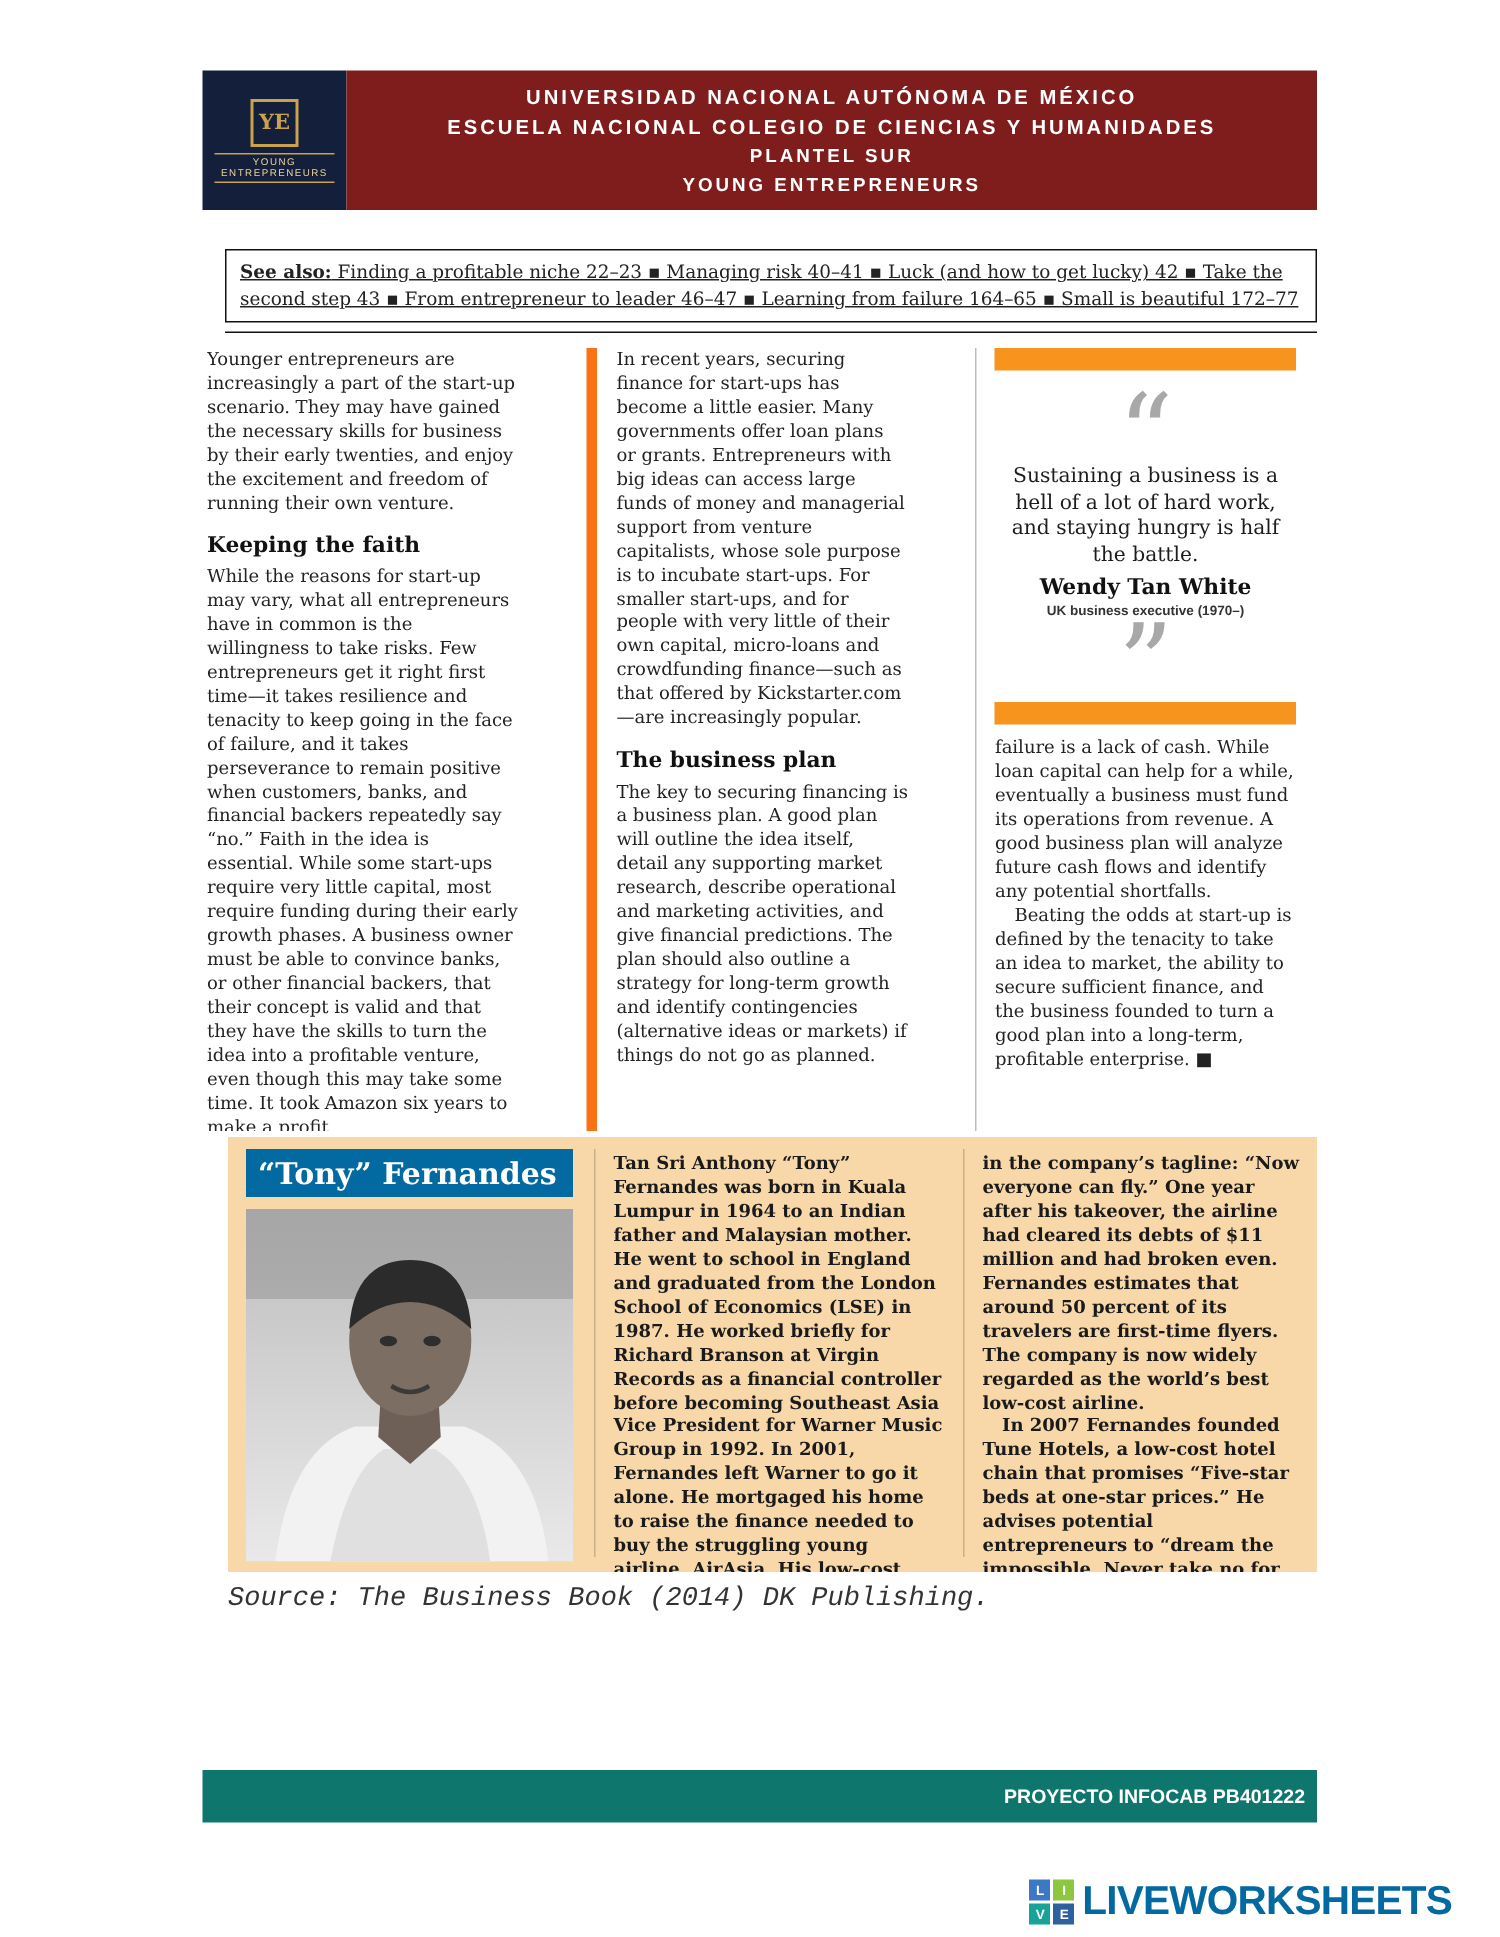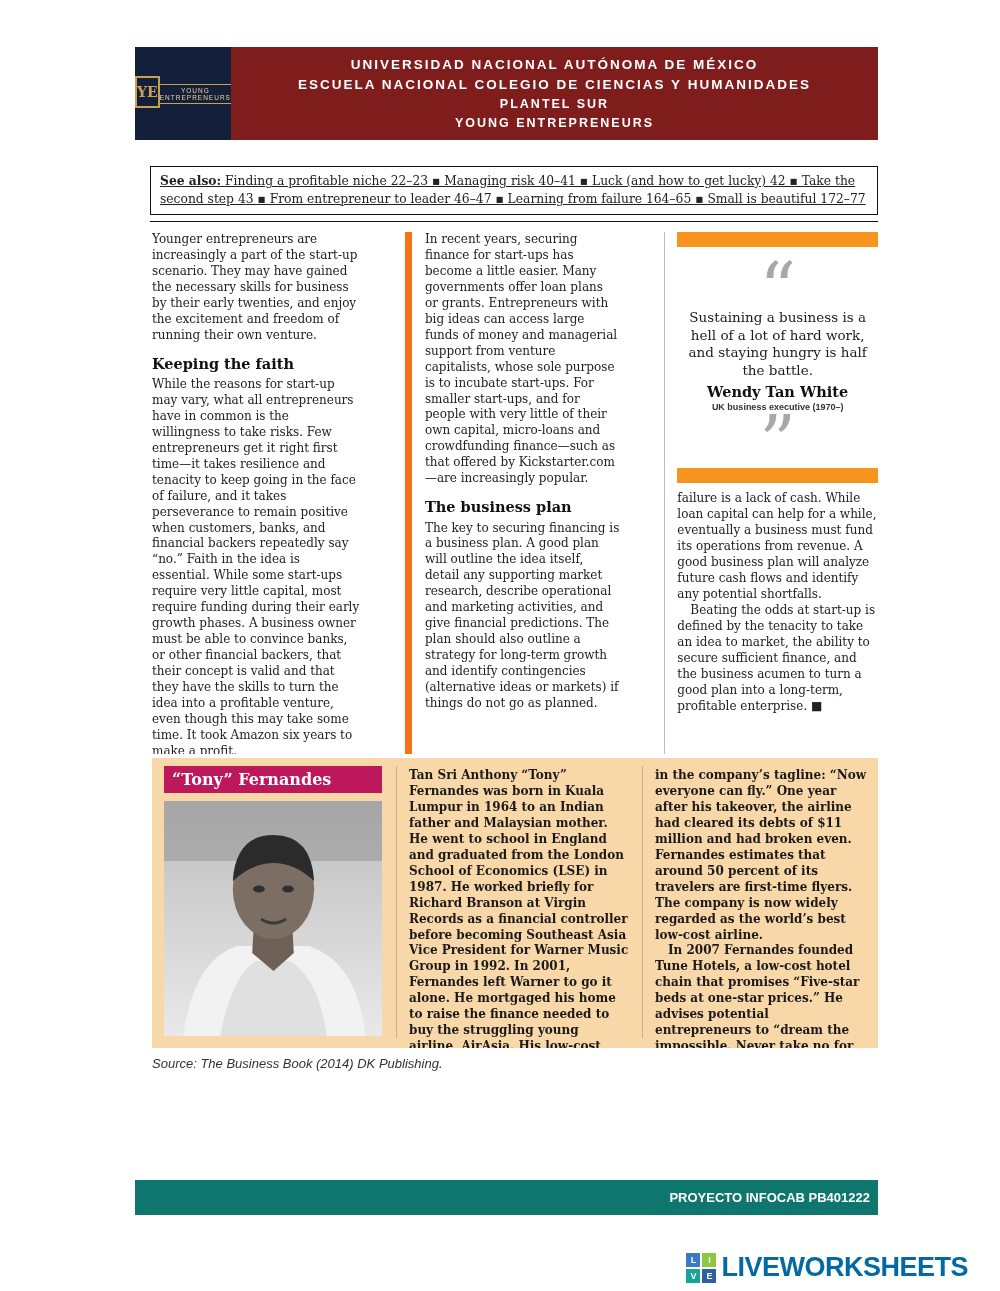--- a/index.html
+++ b/index.html
@@ -1,36 +1,36 @@
 <!DOCTYPE html>
 <html><head>
 <meta charset="utf-8">
 <style>
   * { margin:0; padding:0; box-sizing:border-box; }
   body { background:#ffffff; font-family:"DejaVu Serif", serif; }
   .page { position:relative; width:1000px; height:1291px; background:#ffffff; overflow:hidden; }
 
   
   .header-row { position:absolute; top:47px; left:135px; width:743px; height:93px; display:flex; }
-  .logo-box { width:96px; background:#141f3c; color:#c9a24b; display:flex; align-items:center; justify-content:center; padding:6px 2px; }
+  .logo-box { width:96px; background:#141f3c; color:#c9a24b; display:flex; flex-direction:column; align-items:center; justify-content:center; padding:6px 2px; }
   .logo-emblem { width:32px; height:32px; border:2px solid #c9a24b; display:flex; align-items:center; justify-content:center; font-weight:bold; font-size:14px; margin-bottom:4px; }
   .logo-name { font-family:"Liberation Sans", sans-serif; font-size:6.5px; letter-spacing:1px; text-align:center; color:#e8d49a; border-top:1px solid #c9a24b; border-bottom:1px solid #c9a24b; padding:2px 0; width:88%; }
   .banner { flex:1; background:#7f1d1d; color:#ffffff; display:flex; flex-direction:column; align-items:center; justify-content:center; font-family:"Liberation Sans", sans-serif; font-weight:bold; letter-spacing:2px; text-align:center; line-height:1.5; }
   .banner .b1 { font-size:13.5px; }
   .banner .b2 { font-size:13.5px; }
   .banner .b3 { font-size:12.5px; }
   .banner .b4 { font-size:12.5px; }
 
   
   .see-also { position:absolute; top:166px; left:150px; width:728px; border:1.5px solid #111; padding:5px 9px; font-size:12.3px; line-height:1.45; color:#222;text-decoration:underline; }
   .see-also b { font-weight:bold; }
   .rule { position:absolute; top:221px; left:150px; width:728px; border-top:1.5px solid #111; }
 
   
-  .columns { position:absolute; top:232px; left:152px; width:726px; height:522px; display:flex; overflow:hidden;gap:32px; }
+  .columns { position:absolute; top:232px; left:138px; width:726px; height:522px; display:flex; overflow:hidden;gap:32px; }
   .col { font-size:12px; line-height:1.33; color:#222; }
   .col p { margin-bottom:0; }
   .col1 { width:243px; padding-right:13px; }
   .col2 { width:248px; border-left:7px solid #f97316; padding:0 13px; }
   .col3 { width:235px; border-left:1px solid #bdbdbd; padding-left:12px; }
   .col h3 { font-size:14.5px; font-weight:bold; color:#111; margin:10px 0 4px 0; }
   .indent { text-indent:13px; }
 
   .orange-bar { height:15px; background:#f7941d; }
   .quote-block { text-align:center; padding:2px 4px; }
@@ -38,28 +38,28 @@
   .qmark.open { margin-top:18px; height:40px; }
   .qmark.close { height:46px; margin-top:6px; }
   .quote-text { font-size:13.5px; line-height:1.3; color:#1c1c1c; margin-top:2px; }
   .quote-author { font-size:14.5px; font-weight:bold; color:#111; margin-top:3px; }
   .quote-role { font-family:"Liberation Sans", sans-serif; font-size:9px; font-weight:bold; color:#333; margin-top:1px; }
   .col3 .after-quote { margin-top:8px; }
 
   
   .bio { position:absolute; top:758px; left:152px; width:726px; height:290px; background:#f8d7a9; display:flex; padding:8px 10px 10px 12px; overflow:hidden; }
   .bio-col-photo { width:232px; padding-right:14px; }
-  .bio-title-bar { background:#be185d; color:#fff; font-weight:bold; font-size:16px; padding:4px 8px; margin-bottom:8px; }
+  .bio-title-bar { background:#0369a1; color:#fff; font-weight:bold; font-size:20px; padding:4px 8px; margin-bottom:8px; }
   .bio-photo { width:100%; height:235px; display:block; }
   .bio-col-text { width:246px; border-left:1px solid #c9b089; padding:2px 12px 0 12px; }
   .bio-col-text2 { flex:1; border-left:1px solid #c9b089; padding:2px 0 0 12px; }
   .bio p { font-size:12px; line-height:1.33; font-weight:bold; color:#1a1a1a; }
 
   
-  .source { position:absolute; top:1056px; left:152px; font-family:Liberation Sans, sans-serif; font-style:italic; font-size:13px; color:#333; }
+  .source { position:absolute; top:1056px; left:152px; font-family:Liberation Mono, monospace; font-style:italic; font-size:18px; color:#333; }
   .footer-bar { position:absolute; top:1180px; left:135px; width:743px; height:35px; background:#0f766e; display:flex; align-items:center; justify-content:flex-end; padding-right:8px;font-weight:bold; }
   .footer-bar span { color:#fff; font-family:"Liberation Sans", sans-serif; font-size:13px; }
 
   
   .branding { position:absolute; top:1252px; right:32px; display:flex; align-items:center; gap:5px; }
   .lw-grid { display:grid; grid-template-columns:14px 14px; grid-template-rows:14px 14px; gap:2px; }
   .lw-sq { display:flex; align-items:center; justify-content:center; color:#fff; font-family:"Liberation Sans", sans-serif; font-weight:bold; font-size:9px; }
   .lw-l { background:#3c78c3; } .lw-i { background:#8dc63f; } .lw-v { background:#17a398; } .lw-e { background:#2e5f9e; }
   .lw-name { font-family:"Liberation Sans", sans-serif; font-weight:bold; font-size:27px; color:#0369a1; letter-spacing:-0.5px; }
 </style>
@@ -101,21 +101,21 @@
       <div class="orange-bar"></div>
       <div class="quote-block">
         <span class="qmark open">“</span>
         <div class="quote-text">Sustaining a business is a hell of a lot of hard work, and staying hungry is half the battle.</div>
         <div class="quote-author">Wendy Tan White</div>
         <div class="quote-role">UK business executive (1970–)</div>
         <span class="qmark close">”</span>
       </div>
       <div class="orange-bar"></div>
       <p class="after-quote">failure is a lack of cash. While loan capital can help for a while, eventually a business must fund its operations from revenue. A good business plan will analyze future cash flows and identify any potential shortfalls.</p>
-      <p class="indent">Beating the odds at start-up is defined by the tenacity to take an idea to market, the ability to secure sufficient finance, and the business acumen to turn a good plan into a long-term, profitable enterprise. ■</p>
+      <p class="indent">Beating the odds at start-up is defined by the tenacity to take an idea to market, the ability to secure sufficient finance, and the business founded to turn a good plan into a long-term, profitable enterprise. ■</p>
     </div>
   </div>
 
   <div class="bio">
     <div class="bio-col-photo">
       <div class="bio-title-bar">“Tony” Fernandes</div>
       <svg class="bio-photo" viewBox="0 0 225 235" preserveAspectRatio="none">
         <defs>
           <linearGradient id="bgG" x1="0" y1="0" x2="0" y2="1">
             <stop offset="0" stop-color="#bdbdbd"></stop>

